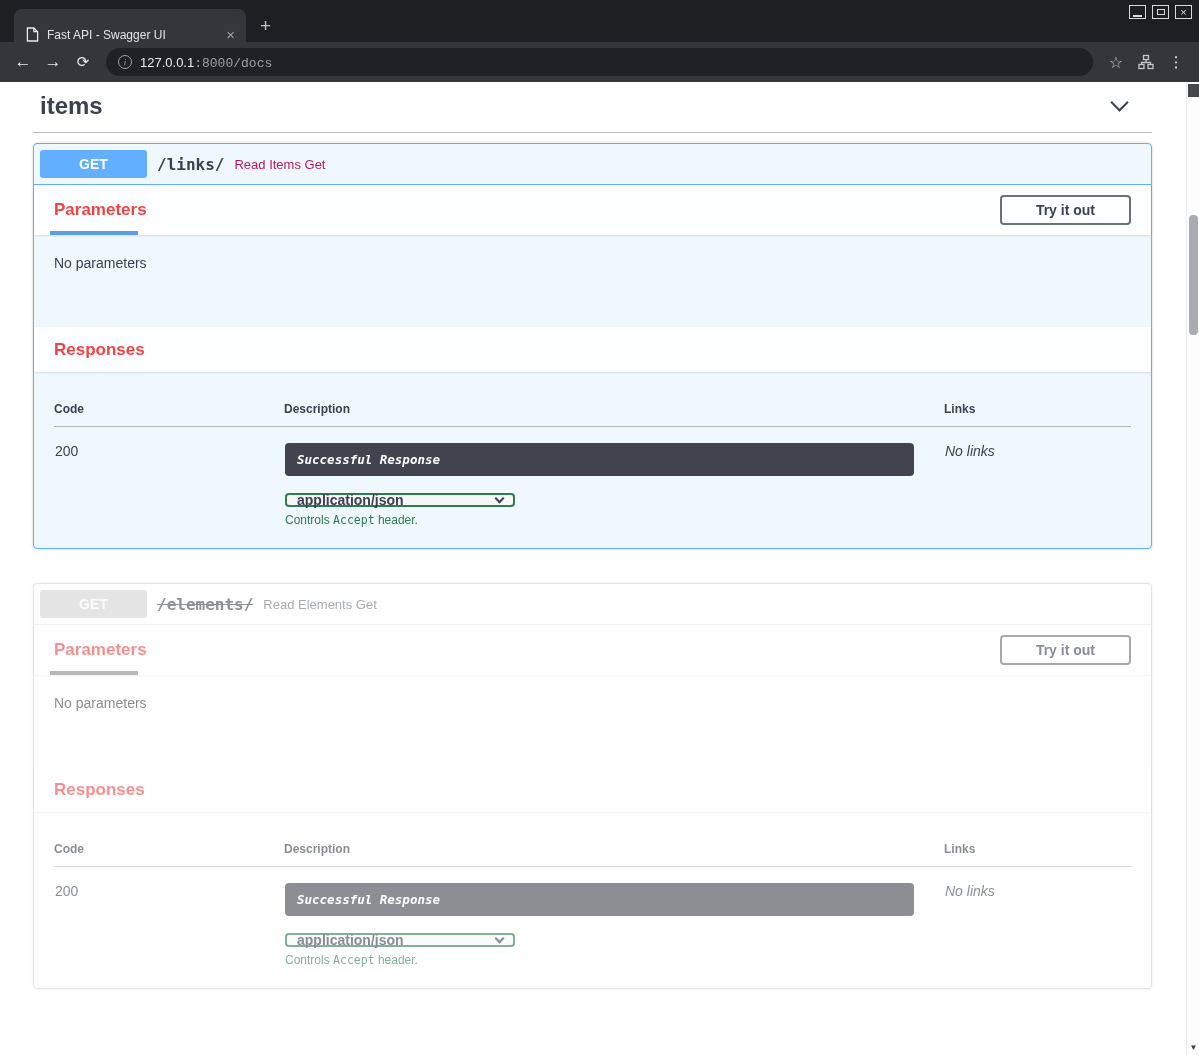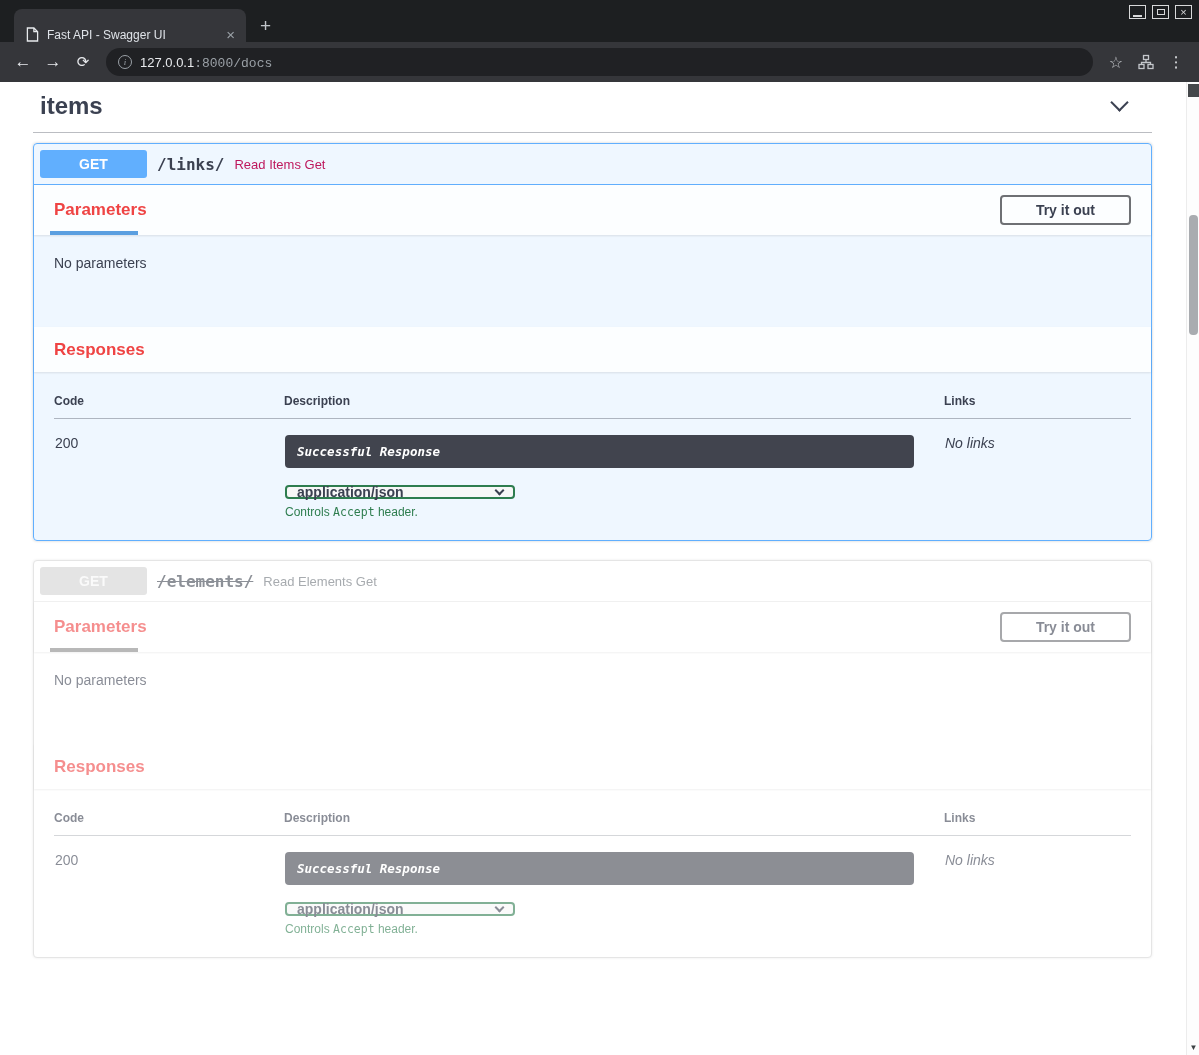--- a/index.html
+++ b/index.html
@@ -32,40 +32,40 @@
   .sb-top { position:absolute; top:2px; left:1px; width:11px; height:13px; background:#45484b; }
   .sb-thumb { position:absolute; top:133px; left:2px; width:9px; height:120px; background:#a9acb0; border-radius:4px; cursor:grab; }
   .sb-bottom { position:absolute; bottom:1px; left:0; width:13px; height:13px; display:flex; align-items:center; justify-content:center; color:#3c4043; font-size:8px; cursor:pointer; }
   .swagger { margin:0 47px 0 33px; }
   .tag-header { display:flex; align-items:center; justify-content:space-between; padding:10px 26px 12px 7px; border-bottom:1px solid rgba(59,65,81,.35); cursor:pointer; }
   .tag-title { font-size:24px; font-weight:bold; color:#3b4151; }
   .chev { width:13px; height:13px; border-right:2px solid #3b4151; border-bottom:2px solid #3b4151; transform:rotate(45deg); margin-top:-8px; }
   
   .opblock { border-radius:4px; box-shadow:0 0 3px rgba(0,0,0,.19); margin-top:10px; }
   .opblock.get { border:1px solid #61affe; background:rgba(97,175,254,.1); }
-  .opblock.deprecated { border:1px solid #e5e5e5; background:#fff; margin-top:19px; box-shadow:0 0 3px rgba(0,0,0,.08); }
+  .opblock.deprecated { border:1px solid #e5e5e5; background:#fff; margin-top:34px; box-shadow:0 0 3px rgba(0,0,0,.08); }
   .opblock-summary { display:flex; align-items:center; padding:6px; cursor:pointer; }
   .get .opblock-summary { border-bottom:1px solid #61affe; }
   .deprecated .opblock-summary { border-bottom:1px solid #f0f0f0; }
   .method-btn { width:107px; flex:none; text-align:center; padding:6px 16px; border-radius:3px; background:#61affe; color:#fff; font-weight:bold; font-size:14px; }
   .deprecated .method-btn { background:#e4e4e4; color:#fafafa; }
   .op-path { font-family:"DejaVu Sans Mono", monospace; font-weight:bold; font-size:16px; color:#3b4151; margin:0 10px; }
   .deprecated .op-path { color:#8c9097; text-decoration:line-through; }
   .op-desc { font-size:13px; color:#be185d; }
   .deprecated .op-desc { color:#a7abaf; }
   .deprecated .opblock-body { opacity:.6; }
   .dep-warning { padding:15px 20px 5px; font-size:13px; color:#41444e; }
   .opblock-section-header { position:relative; display:flex; align-items:center; justify-content:space-between; min-height:50px; padding:0 20px; background:rgba(255,255,255,.8); box-shadow:0 1px 2px rgba(0,0,0,.1); }
   .sec-title { font-size:17px; font-weight:bold; color:#ef4444; }
   .tab-indicator { position:absolute; left:16px; bottom:0; width:88px; height:4px; background:#5b9fe0; }
   .deprecated .tab-indicator { background:#8a8a8a; }
   .btn-try { background:transparent; border:2px solid #6e7074; border-radius:4px; padding:5px 34px; font-size:14px; font-weight:bold; color:#3b4151; font-family:inherit; cursor:pointer; }
   .responses-header { min-height:45px; }
   .params-body { padding:20px 20px 56px; font-size:14px; color:#3b4151; }
-  .responses-body { padding:10px 20px 20px; }
+  .responses-body { padding:18px 20px 20px; }
   table.responses { width:100%; border-collapse:collapse; }
   .responses th { text-align:left; font-size:12px; font-weight:bold; color:#3b4151; padding:12px 0 10px; border-bottom:1px solid rgba(59,65,81,.2); }
   .col-code { width:230px; } .col-links { width:187px; }
   .responses td { vertical-align:top; padding-top:16px; }
   .cell-code { font-size:14px; color:#3b4151; }
   .desc-box { background:#41444e; border-radius:4px; padding:9px 12px; margin-right:29px; color:#fff; font-family:"DejaVu Sans Mono", monospace; font-size:12.5px; font-style:italic; font-weight:bold; }
   .media-select { margin-top:17px; width:230px; height:14px; border:2px solid #2e7d4f; border-radius:4px; background:#f7f7f7; display:flex; align-items:center; justify-content:space-between; padding:0 10px; font-size:14px; font-weight:bold; color:#3b4151; cursor:pointer; }
   .sel-chev { width:7px; height:7px; border-right:2px solid #3b4151; border-bottom:2px solid #3b4151; transform:rotate(45deg); margin-top:-4px; }
   .accept-note { margin-top:6px; font-size:12px; color:#2e7d4f; }
   .accept-note code { font-family:"DejaVu Sans Mono", monospace; font-size:11.5px; }

